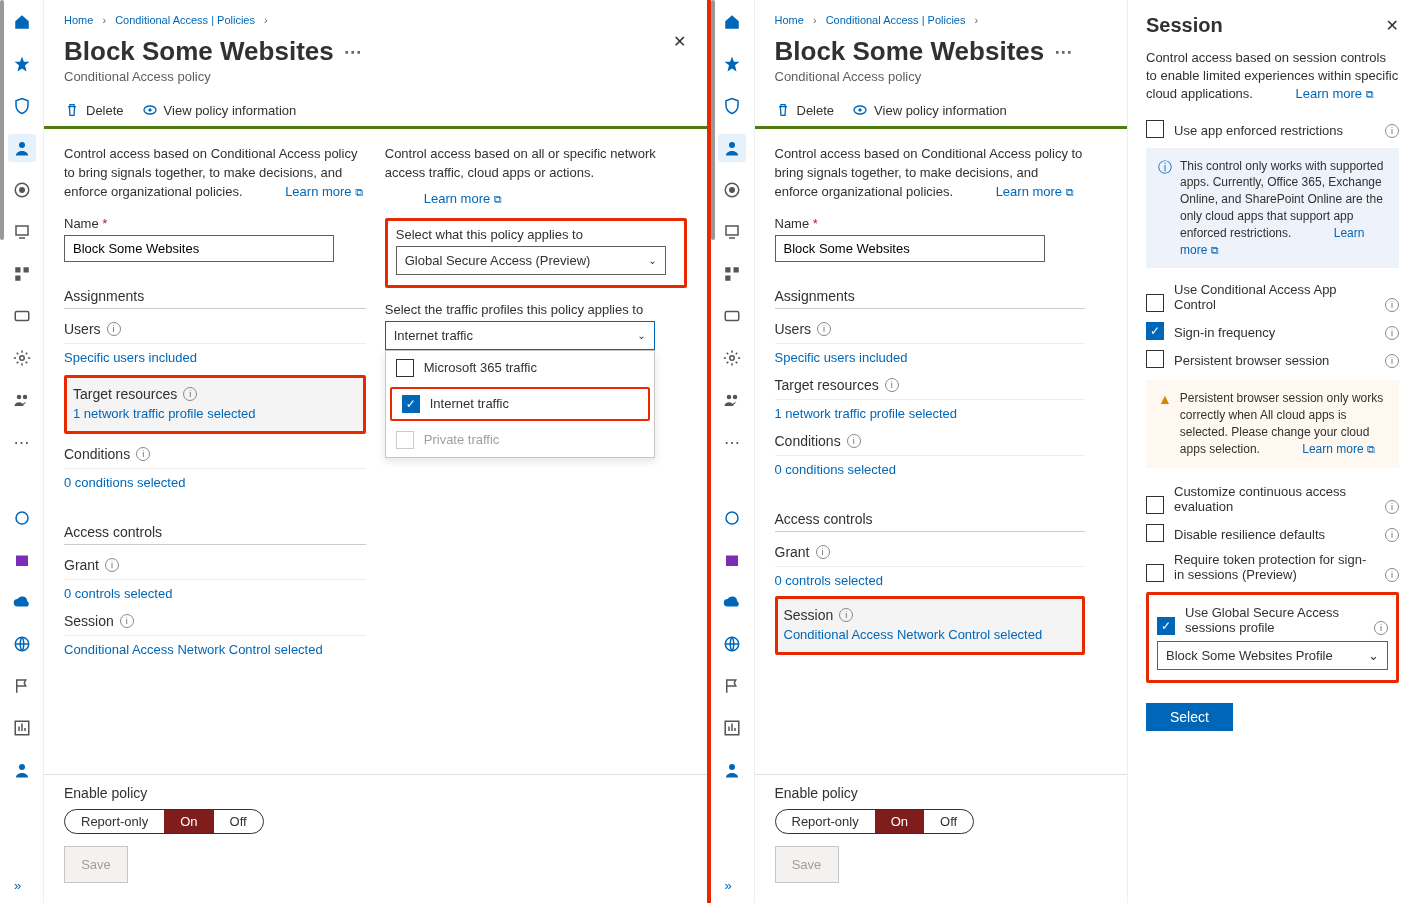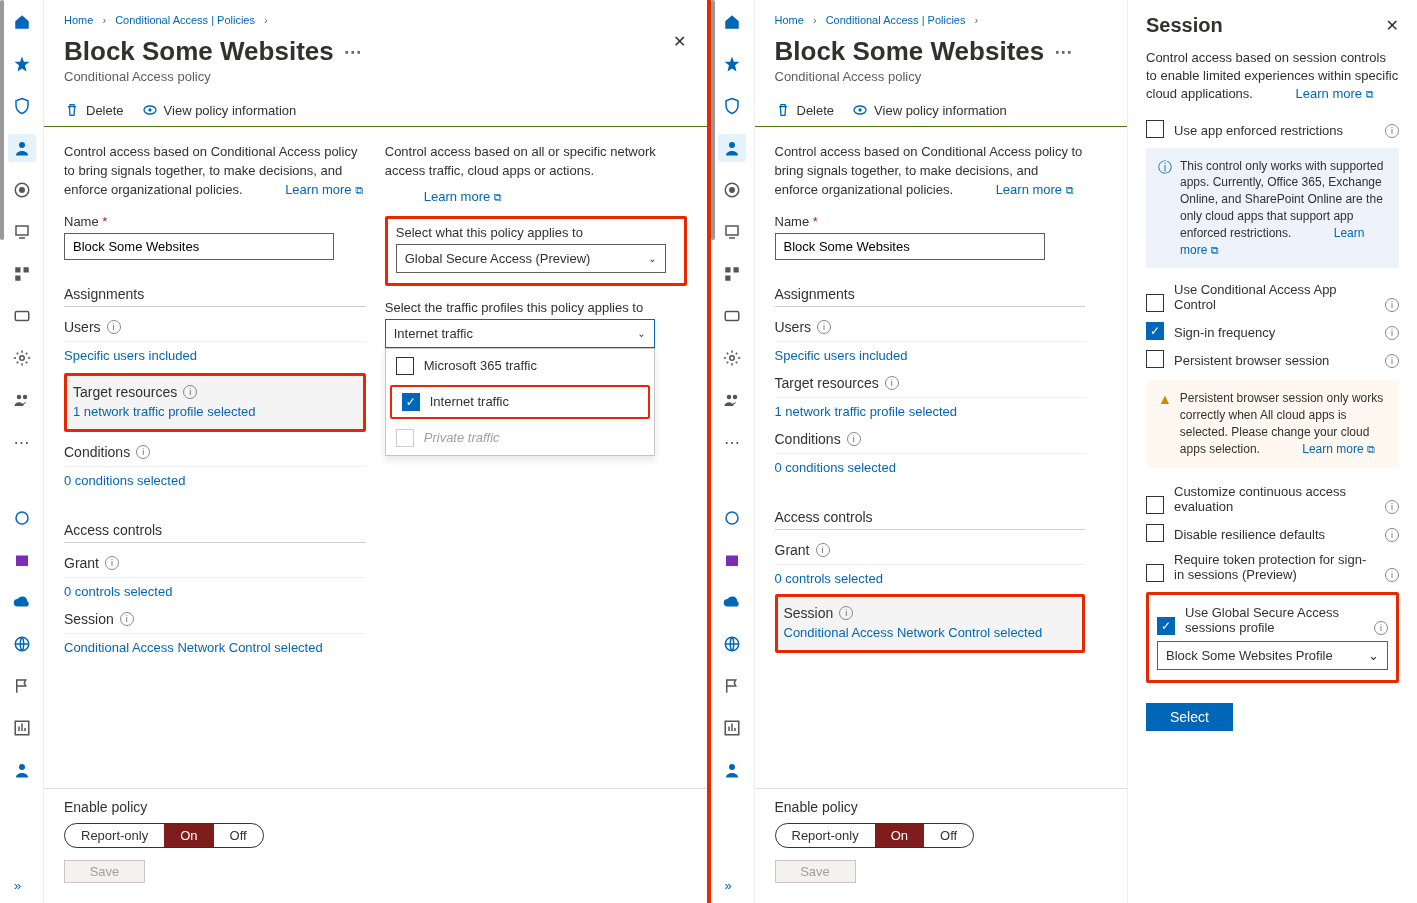--- a/index.html
+++ b/index.html
@@ -10,21 +10,21 @@
 .leftnav { width: 44px; background: #fff; border-right: 1px solid #eee; display: flex; flex-direction: column; align-items: center; padding-top: 8px; gap: 14px; position: relative; }
 .leftnav .navicon { width: 28px; height: 28px; display:flex; align-items:center; justify-content:center; border-radius:3px; cursor:pointer; }
 .navicon svg { width: 18px; height: 18px; }
 .scroll-indicator { position:absolute; left:0; top:0; width:4px; height:240px; background:#999; border-radius:2px; }
 .breadcrumbs { padding: 14px 20px 6px; font-size: 11px; }
 .breadcrumbs a { color: #0067b8; text-decoration: none; }
 .breadcrumbs .sep { color: #666; padding: 0 6px; }
 .page-title { padding: 4px 20px 2px; font-size: 26px; font-weight: 600; color: #323130; display:flex; align-items:center; gap:10px;}
 .page-title .dots { color:#666; font-size:18px;}
 .page-subtitle { padding: 0 20px 10px; color: #605e5c; font-size: 13px; }
-.toolbar { display:flex; gap:18px; padding: 8px 20px 8px; border-bottom:1px solid #4d7c0f; }
+.toolbar { display:flex; gap:18px; padding: 8px 20px 8px; border-bottom:3px solid #4d7c0f; }
 .tool { display:flex; align-items:center; gap:6px; color:#323130; cursor:pointer; }
 .tool svg { width:16px; height:16px; stroke:#0067b8; fill:none;}
 .content { flex:1; display:flex; padding: 16px 20px; gap: 19px; overflow:auto; }
 .col { flex:1; max-width: 310px; }
 .desc { color:#323130; line-height: 1.45; font-size: 13px; margin-bottom:8px;}
 .learn { color:#0067b8; cursor:pointer;padding-left:39px; }
 .learn .ext { font-size:11px; }
 .label { margin-top: 14px; font-size:13px; color:#323130; }
 .req::after { content:" *"; color:#a4262c; }
 .input { width: 100%; max-width: 270px; border:1px solid #605e5c; padding:5px 8px; font-size:13px; margin-top:4px; }
@@ -35,28 +35,28 @@
 .hl { border:2px solid #e62900; border-radius:2px; padding:4px 6px; }
 .hl-row { border:3px solid #e62900; border-radius:2px; }
 .select { width: 100%; max-width: 270px; border:1px solid #605e5c; padding:6px 8px; font-size:13px; margin-top:4px; background:#fff; display:flex; justify-content:space-between; align-items:center; cursor:pointer;}
 .select .chev { font-size:10px; color:#323130;}
 .select.open { border-color:#0067b8; }
 .dropdown { border:1px solid #c8c6c4; box-shadow:0 4px 8px rgba(0,0,0,.1); background:#fff; width: 270px; }
 .ddopt { display:flex; align-items:center; gap:10px; padding:8px 10px; cursor:pointer; }
 .ddopt .cb { width:18px; height:18px; border:1px solid #323130; display:flex; align-items:center; justify-content:center; }
 .ddopt .cb.checked { background:#0067b8; border-color:#0067b8; color:#fff; font-size:12px;}
 .ddopt.disabled .cb { border-color:#ccc; }
-.ddopt.disabled { color:#a19f9d;font-style:italic; }
+.ddopt.disabled { color:#a19f9d; }
 .footer { border-top:1px solid #e1dfdd; padding: 10px 20px 20px; }
 .footer .fh { font-size:14px; margin-bottom:8px; }
 .toggle3 { display:flex; border:1px solid #323130; border-radius:14px; overflow:hidden; font-size:13px; width: max-content; }
 .toggle3 span { padding: 4px 16px; cursor:pointer; }
 .toggle3 .on { background:#7f1d1d; color:#fff; }
 .toggle3 .ro { }
-.savebtn { margin-top:12px; width:81px; text-align:center; padding:3px 0; border:1px solid #c8c6c4; background:#f3f2f1; color:#a19f9d; cursor:not-allowed;}
+.savebtn { margin-top:12px; width:64px; text-align:center; padding:10px 0; border:1px solid #c8c6c4; background:#f3f2f1; color:#a19f9d; cursor:not-allowed;}
 .close-x { cursor:pointer; font-size:16px; }
 .page-header-wrap { display:flex; justify-content:space-between; align-items:flex-start; padding-right:20px;}
 .main-body { flex:1; display:flex; flex-direction:column; overflow:hidden; }
 
 .session-panel { width: 290px; border-left:1px solid #eee; padding: 14px 18px; font-size:13px; overflow:auto;}
 .sp-head { display:flex; justify-content:space-between; align-items:center; margin-bottom:12px; }
 .sp-title { font-size:20px; font-weight:600; }
 .sp-desc { line-height:1.4; margin-bottom:16px; }
 .sp-check { display:flex; align-items:flex-end; gap:10px; margin: 10px 0; }
 .sp-check .cb { width:18px; height:18px; border:1px solid #323130; flex-shrink:0; display:flex; align-items:center; justify-content:center; }

